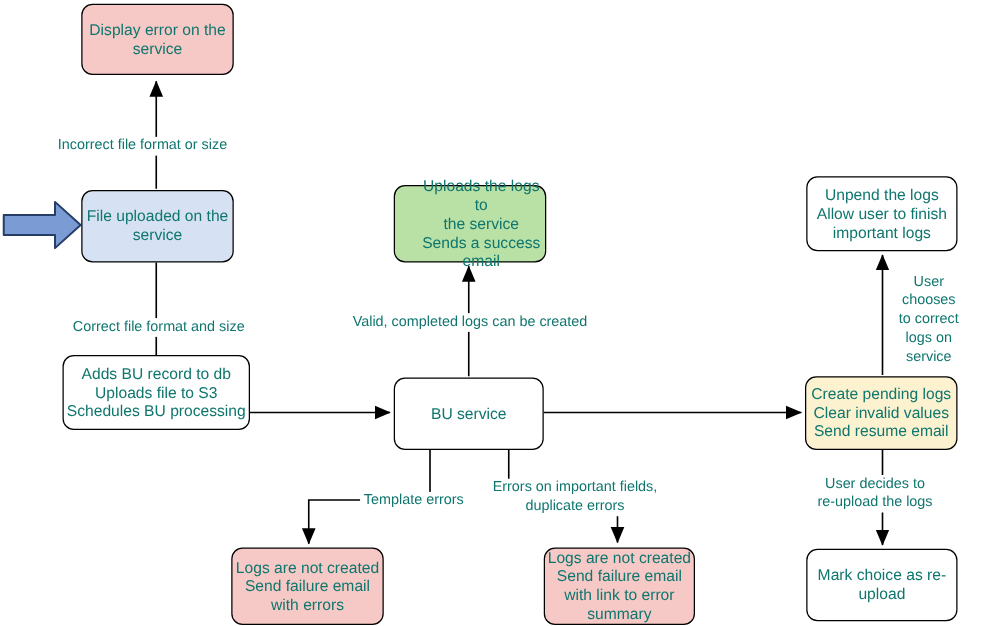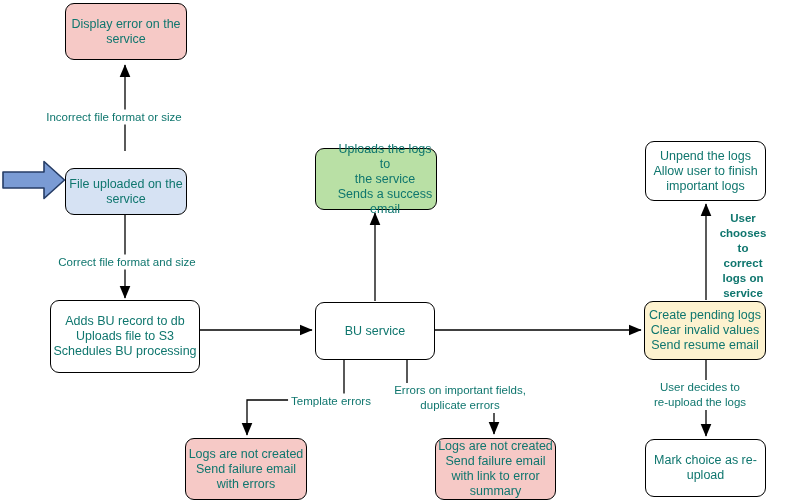--- a/index.html
+++ b/index.html
@@ -63,24 +63,24 @@
       <path d="M407,360 V390 H494 V434" marker-end="url(#arrw)"></path>
       <path d="M706,300 V204" marker-end="url(#arrw)"></path>
       <path d="M706,360 V436" marker-end="url(#arrw)"></path>
     </g>
     <polygon points="3,172 44,172 44,161.5 64.5,180 44,198.5 44,188 3,188" fill="#7a9bd4" stroke="#263d66" stroke-width="1.6" stroke-linejoin="round"></polygon>
   </svg>
 
   <div class="node fill-pink" style="left:65px;  top:3px;   width:122px; height:57px;">Display error on the
 service</div>
 
-  <div class="node fill-blue" style="left:65px;  top:168px; width:122px; height:47px;">File uploaded on the
+  <div class="node fill-blue" style="left:65px;  top:152px; width:122px; height:58px;">File uploaded on the
 service</div>
 
-  <div class="node fill-white" style="left:50px;  top:300px; width:150px; height:73px;">Adds BU record to db
+  <div class="node fill-white" style="left:50px;  top:284px; width:150px; height:60px;">Adds BU record to db
 Uploads file to S3
 Schedules BU processing</div>
 
   <div class="node fill-white" style="left:315px; top:302px; width:120px; height:58px;">BU service</div>
 
   <div class="node fill-green" style="left:315px; top:148px; width:122px; height:62px;padding-left:20px;">Uploads the logs to
 the service
 Sends a success
 email</div>
 
@@ -101,24 +101,25 @@
 
   <div class="node fill-pink" style="left:435px; top:438px; width:121px; height:62px;">Logs are not created
 Send failure email
 with link to error
 summary</div>
 
   <div class="elabel" style="left:114px; top:117px;">Incorrect file format or size</div>
 
   <div class="elabel" style="left:127px; top:262px;">Correct file format and size</div>
 
+  <div class="elabel" style="left:376px; top:258px;">Valid, completed logs can be created</div>
 
 
   <div class="elabel" style="left:331px; top:401px;">Template errors</div>
 
   <div class="elabel" style="left:460px; top:398px;text-align:center;">Errors on important fields,
 duplicate errors</div>
 
-  <div class="elabel" style="left:743px; top:256px;font-weight:bold;">User chooses to correct logs on service</div>
+  <div class="elabel" style="left:743px; top:256px;">User chooses to correct logs on service</div>
 
   <div class="elabel" style="left:700px; top:395px;">User decides to re-upload the logs</div>
 
 </div>
 
 </body></html>

